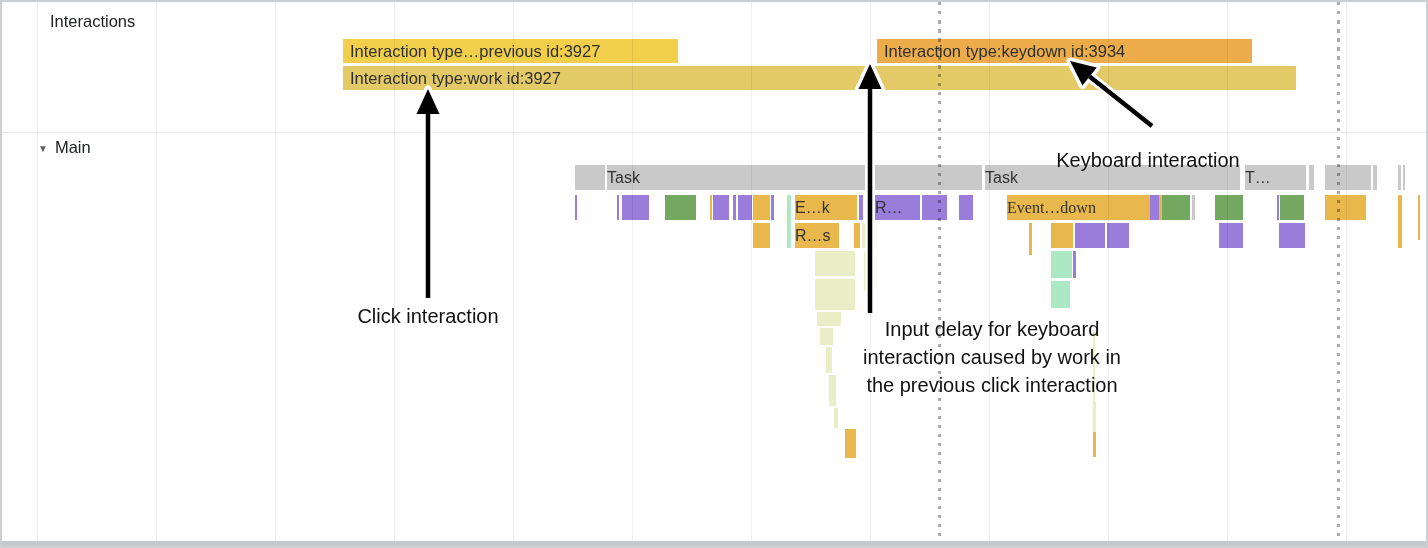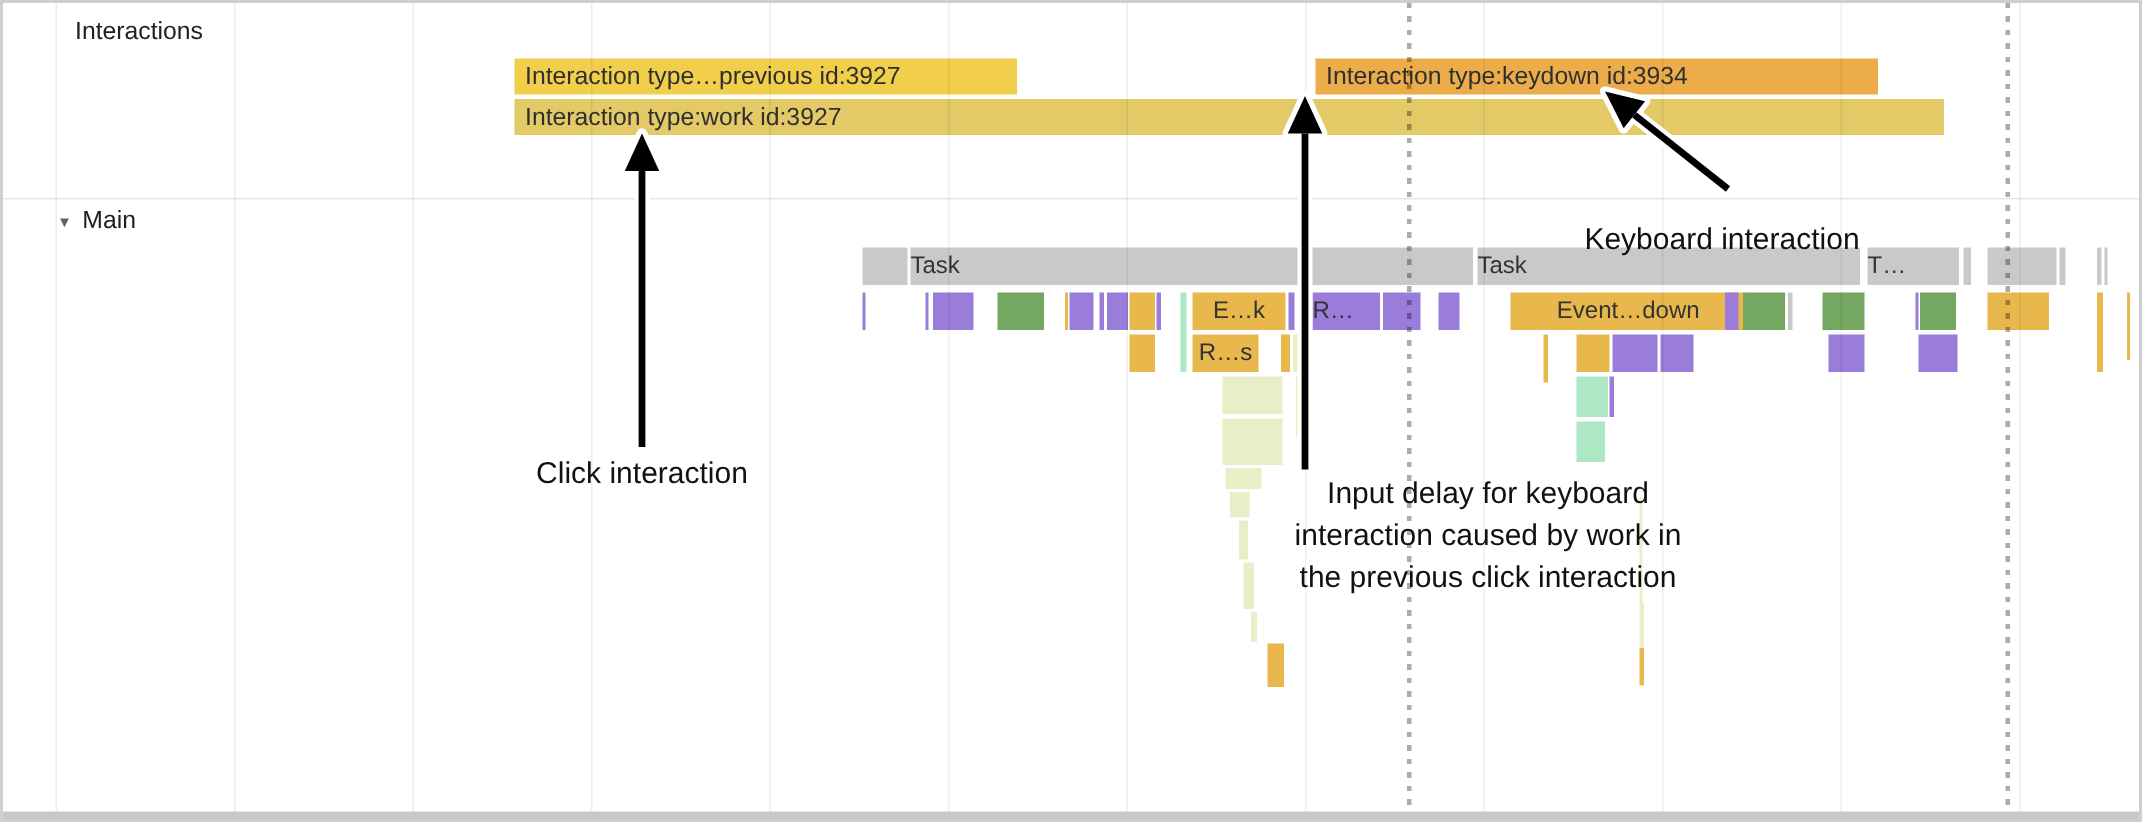--- a/index.html
+++ b/index.html
@@ -3,21 +3,21 @@
 <meta charset="utf-8">
 <style>
   html,body{margin:0;padding:0;background:#fff;}
   #canvas{position:relative;width:1428px;height:548px;background:#fff;border:2px solid #cdd0d3;box-sizing:border-box;overflow:hidden;font-family:"Liberation Sans",sans-serif;}
   .track-label{position:absolute;font-size:16.5px;color:#202124;}
   #main-hdr{position:absolute;left:36px;top:136px;font-size:16.5px;color:#202124;cursor:pointer;display:flex;align-items:center;}
   #main-hdr .expander{font-size:10px;color:#5f6368;margin-right:7px;transform:translateY(1px);}
   .bar{position:absolute;font-size:16.5px;color:#2f2f2f;line-height:24px;padding-left:7px;white-space:nowrap;overflow:hidden;box-sizing:border-box;}
   .seg{position:absolute;font-size:16px;color:#333;white-space:nowrap;overflow:hidden;box-sizing:border-box;line-height:25px;}
   .seg.lbl-left{}
-  .seg.lbl-center{text-align:center;}
+  .seg.lbl-center{}
   .vline{position:absolute;top:0;bottom:0;width:1px;background:rgba(0,0,0,0.065);}
   .dotline{position:absolute;top:0;bottom:0;width:3px;background:repeating-linear-gradient(180deg,rgba(0,0,0,0.33) 0 3.5px,transparent 3.5px 9px);}
   .sep{position:absolute;left:0;right:0;top:130px;height:1px;background:#e7e7e7;}
   #arrows{position:absolute;left:0;top:0;width:1428px;height:548px;pointer-events:none;}
   .ann{position:absolute;transform:translateX(-50%);font-size:20px;color:#111;text-align:center;white-space:pre-line;line-height:28px;}
   .bottom-strip{position:absolute;left:0;right:0;bottom:0;height:5px;background:#c6c9cb;}
 </style>
 </head>
 <body>
 
@@ -55,21 +55,21 @@
       <div class="seg" style="left: 731px; top: 193px; width: 3px; height: 25px; background: rgb(154, 124, 218);"></div>
       <div class="seg" style="left: 736px; top: 193px; width: 14px; height: 25px; background: rgb(154, 124, 218);"></div>
       <div class="seg" style="left: 751px; top: 193px; width: 17px; height: 25px; background: rgb(232, 184, 77);"></div>
       <div class="seg" style="left: 769px; top: 193px; width: 3px; height: 25px; background: rgb(154, 124, 218);"></div>
       <div class="seg" style="left: 785px; top: 193px; width: 4px; height: 53px; background: rgb(172, 232, 195);"></div>
       <div class="seg lbl-center" style="left: 793px; top: 193px; width: 62px; height: 25px; background: rgb(232, 184, 77);">E…k</div>
       <div class="seg" style="left: 857px; top: 193px; width: 4px; height: 25px; background: rgb(154, 124, 218);"></div>
       <div class="seg lbl-left" style="left: 873px; top: 193px; width: 45px; height: 25px; background: rgb(154, 124, 218);">R…</div>
       <div class="seg" style="left: 920px; top: 193px; width: 25px; height: 25px; background: rgb(154, 124, 218);"></div>
       <div class="seg" style="left: 957px; top: 193px; width: 14px; height: 25px; background: rgb(154, 124, 218);"></div>
-      <div class="seg lbl-center" style="left: 1005px; top: 193px; width: 157px; height: 25px; background: rgb(232, 184, 77);">Event…down</div>
+      <div class="seg lbl-center" style="left: 1005px; top: 193px; width: 157px; height: 25px; background: rgb(232, 184, 77); font-family: Liberation Serif, serif;">Event…down</div>
       <div class="seg" style="left: 1148px; top: 193px; width: 9px; height: 25px; background: rgb(154, 124, 218);"></div>
       <div class="seg" style="left: 1160px; top: 193px; width: 28px; height: 25px; background: rgb(116, 167, 95);"></div>
       <div class="seg" style="left: 1190px; top: 193px; width: 3px; height: 25px; background: rgb(201, 201, 201);"></div>
       <div class="seg" style="left: 1213px; top: 193px; width: 28px; height: 25px; background: rgb(116, 167, 95);"></div>
       <div class="seg" style="left: 1275px; top: 193px; width: 2px; height: 25px; background: rgb(154, 124, 218);"></div>
       <div class="seg" style="left: 1278px; top: 193px; width: 24px; height: 25px; background: rgb(116, 167, 95);"></div>
       <div class="seg" style="left: 1323px; top: 193px; width: 41px; height: 25px; background: rgb(232, 184, 77);"></div>
       <div class="seg" style="left: 1396px; top: 193px; width: 4px; height: 53px; background: rgb(232, 184, 77);"></div>
       <div class="seg" style="left: 1416px; top: 193px; width: 2px; height: 45px; background: rgb(232, 184, 77);"></div>
       <div class="seg" style="left: 751px; top: 221px; width: 17px; height: 25px; background: rgb(232, 184, 77);"></div>

